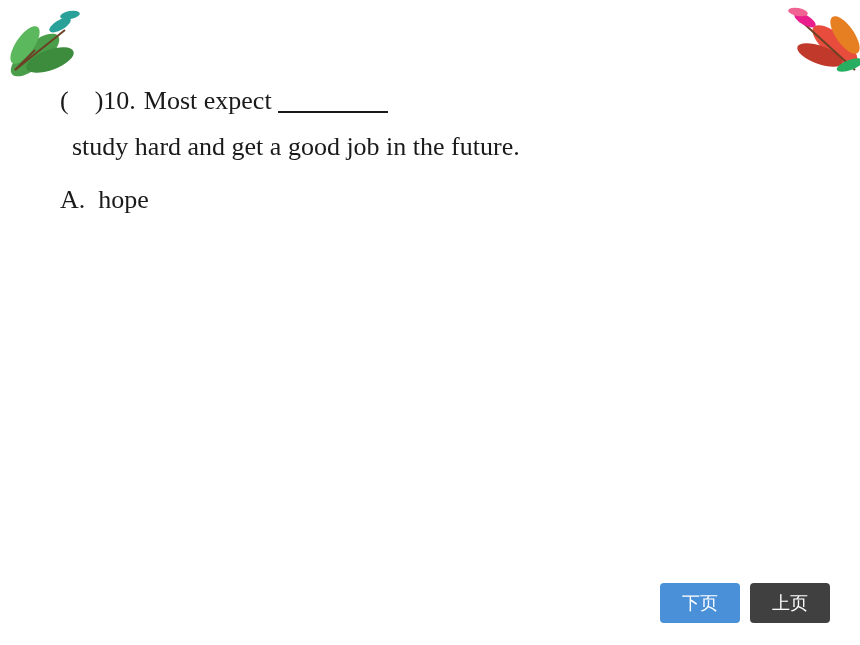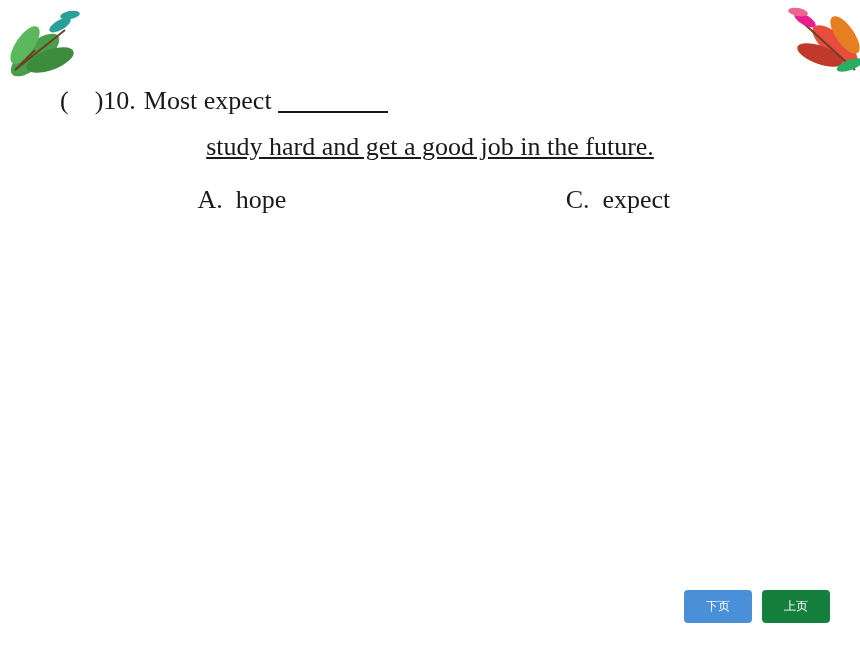--- a/index.html
+++ b/index.html
@@ -33,21 +33,20 @@
     }
 
     .main-content {
       position: absolute;
       top: 80px;
       left: 60px;
       right: 60px;
       font-size: 26px;
       line-height: 1.6;
       color: #1a1a1a;
-      text-align: center;
     }
 
     .question-line {
       display: flex;
       align-items: baseline;
       flex-wrap: wrap;
       margin-bottom: 4px;
     }
 
     .bracket-number {
@@ -60,62 +59,61 @@
       display: inline-block;
       width: 110px;
       border-bottom: 2px solid #1a1a1a;
       margin: 0 6px;
       vertical-align: baseline;
       position: relative;
       top: 4px;
     }
 
     .continuation-line {
-      margin-left: 0;
+      margin-left: 12px;
       margin-bottom: 10px;
-      text-decoration: underline;
     }
 
     .options-grid {
       display: grid;
-      grid-template-columns: 1fr 1fr;
+      grid-template-columns: 1fr 1fr 1fr 1fr;
       gap: 4px 12px;
       margin-top: 8px;
       font-size: 26px;
     }
 
     .option-item {
       padding: 2px 0;
     }
 
     
     .nav-buttons {
       position: absolute;
       bottom: 22px;
       right: 30px;
       display: flex;
       gap: 10px;
     }
 
     .nav-btn {
       padding: 8px 22px;
-      font-size: 12px;
+      font-size: 18px;
       border: none;
       border-radius: 4px;
       cursor: pointer;
       color: white;
       font-family: 'Microsoft YaHei', SimHei, sans-serif;
     }
 
     .btn-next {
       background-color: #4a90d9;
     }
 
     .btn-prev {
-      background-color: #15803d;
+      background-color: #404040;
     }
   </style>
 </head>
 <body>
 
 <div class="corner-top-left">
   <svg width="110" height="95" viewBox="0 0 110 95">
 
     <ellipse cx="35" cy="55" rx="30" ry="12" fill="#4a9e4a" transform="rotate(-40, 35, 55)"></ellipse>
     <ellipse cx="25" cy="45" rx="22" ry="9" fill="#5cb85c" transform="rotate(-55, 25, 45)"></ellipse>
@@ -151,22 +149,19 @@
     <span>Most  expect</span>
     <span class="blank-line"></span>
   </div>
   <div class="continuation-line">
     <span>study hard and get a good job in the future.</span>
   </div>
   <div class="options-grid">
     <div class="option-item">
       <span>A.&nbsp;&nbsp;hope</span>
     </div>
-    <div class="option-item">
-      <span>C.&nbsp;&nbsp;expect</span>
-    </div>
   </div>
 </div>
 
 <div class="nav-buttons">
   <button class="nav-btn btn-next">下页</button>
   <button class="nav-btn btn-prev">上页</button>
 </div>
 
 </body></html>

